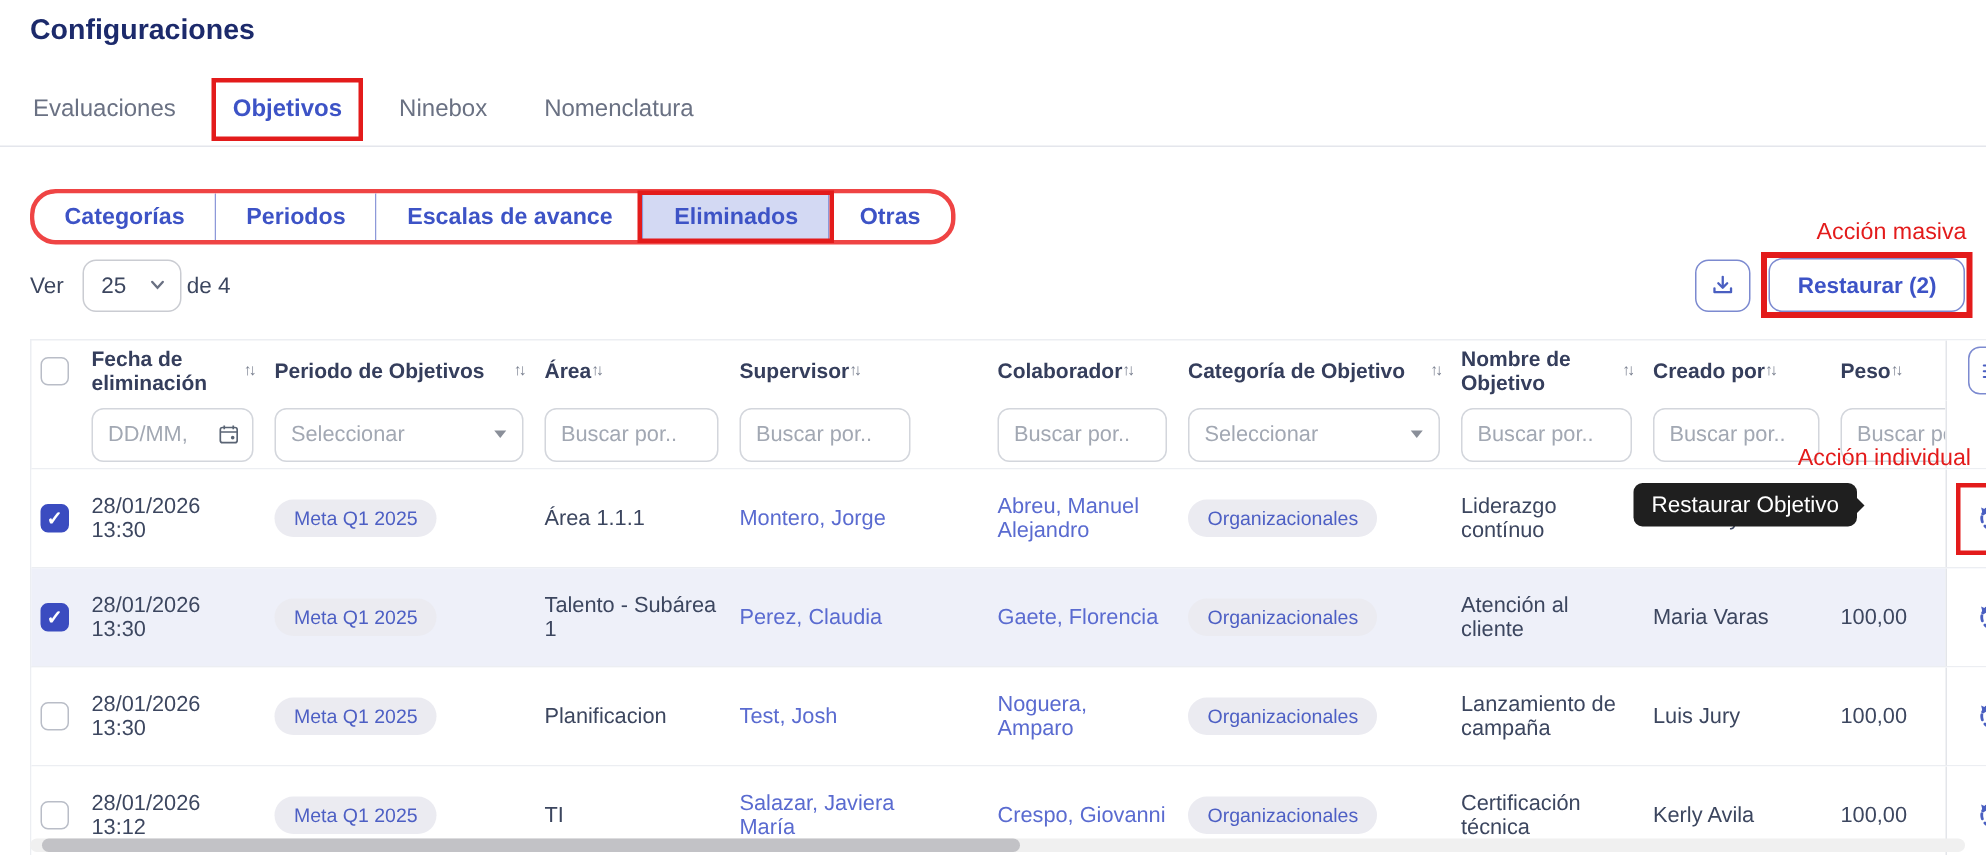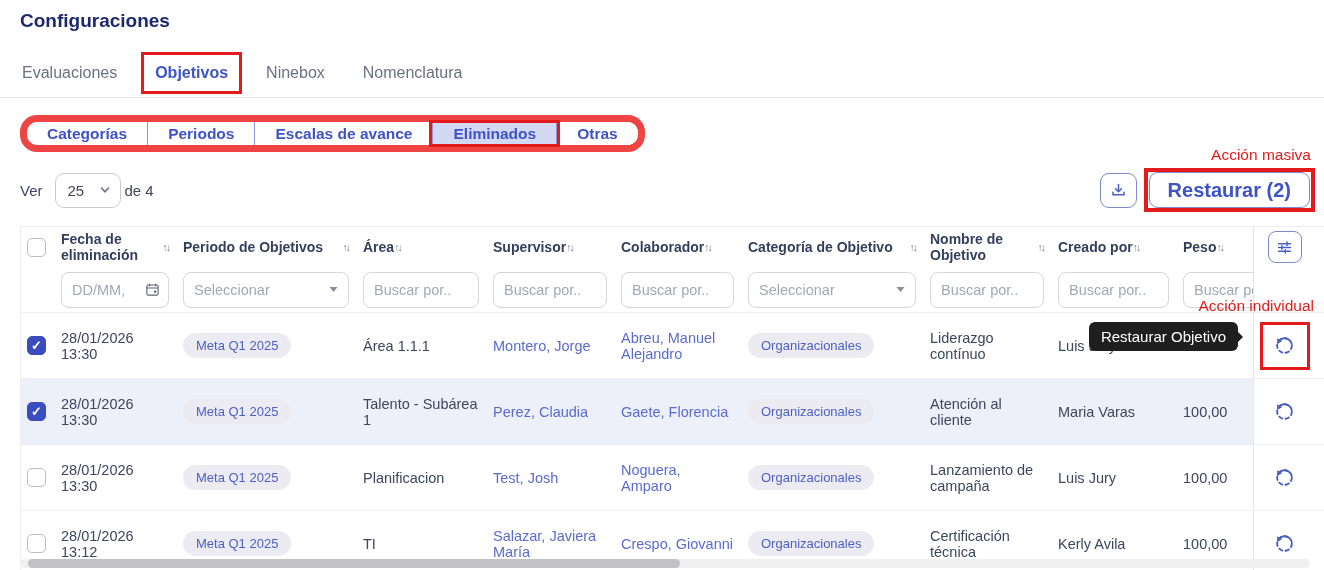--- a/index.html
+++ b/index.html
@@ -8,45 +8,45 @@
   .page { position:relative; width:1324px; height:570px; overflow:hidden; background:#fff; }
 
   
   .page-title { position:absolute; left:20px; top:10px; font-size:19px; font-weight:bold; color:#1c2a6b; }
   .tabs { position:absolute; left:20px; top:60px; display:flex; align-items:center; gap:34px; font-size:16px; color:#6a7183; }
   .tab { cursor:pointer; position:relative; padding:4px 2px; }
   .tab.active { color:#3d53c6; font-weight:bold; }
   .tabs-divider { position:absolute; left:0; top:97px; width:1324px; height:1px; background:#e4e6ec; }
 
   
-  .subtabs { position:absolute; left:20px; top:115px; display:flex; border:7px solid #ef4444; border-radius:17px; overflow:visible; height:37px; }
+  .subtabs { position:absolute; left:20px; top:126px; display:flex; border:3px solid #ef4444; border-radius:17px; overflow:visible; height:37px; }
   .pill { position:relative; display:flex; align-items:center; padding:0 20px; font-size:15.5px; font-weight:bold; color:#3d53c6; border-right:1px solid #8d99d9; cursor:pointer; background:#fff; }
   .pill:first-child { border-radius:16px 0 0 16px; }
   .pill:last-child { border-right:none; border-radius:0 16px 16px 0; }
   .pill.selected { background:#d3d9f3; }
 
   
   .toolbar { position:absolute; left:20px; top:172px; width:1290px; display:flex; justify-content:space-between; align-items:center; }
   .ver-group { display:flex; align-items:center; gap:4px; font-size:15px; color:#3c465f; }
   .ver-select { display:flex; align-items:center; justify-content:space-between; width:66px; height:35px; border:1px solid #caccd2; border-radius:9px; padding:0 10px 0 12px; cursor:pointer; color:#3c465f;margin-left:8px; }
   .chev { width:10px; height:10px; }
   .right-actions { display:flex; align-items:center; gap:12px; }
   .icon-btn { width:37px; height:35px; border:1px solid #7c8ad0; border-radius:9px; background:#fff; display:flex; align-items:center; justify-content:center; cursor:pointer; }
-  .restore-btn { position:relative; height:36px; padding:0 18px; border:1px solid #7c8ad0; border-radius:9px; background:#fff; color:#3d53c6; font-size:20px; font-weight:bold; cursor:pointer; font-family:"Liberation Sans",sans-serif; }
+  .restore-btn { position:relative; height:36px; padding:0 18px; border:1px solid #7c8ad0; border-radius:9px; background:#fff; color:#3d53c6; font-size:15px; font-weight:bold; cursor:pointer; font-family:"Liberation Sans",sans-serif; }
 
   
   .tbl { position:absolute; left:20px; top:226px; width:1304px; border-top:1px solid #eceef2; border-left:1px solid #eceef2; }
   .tr { display:flex; align-items:center; }
   .td, .th { flex:none; padding:4px 12px 4px 2px; }
   .c-check { width:38px; display:flex; justify-content:flex-start; padding-left:6px; }
   .c-fecha { width:122px; }
   .c-periodo { width:180px; }
   .c-area { width:130px; }
   .c-sup { width:128px; }
-  .c-colab { width:127px; }
+  .c-colab { width:127px;margin-left:44px; }
   .c-cat { width:182px; }
   .c-nombre { width:128px; }
   .c-creado { width:125px; }
   .c-peso { width:72px; overflow:hidden; }
   .c-action { width:72px; display:flex; align-items:center; justify-content:center; border-left:1px solid #e3e5ea; background:#fff; align-self:stretch; }
 
   .header-row { min-height:40px; font-size:14px; font-weight:bold; color:#353e5c; }
   .th { display:flex; align-items:center; gap:0; }
   .th.sb { justify-content:space-between; }
   .sort { font-size:10.5px; color:#7a8090; letter-spacing:-2px; font-weight:normal; white-space:nowrap; cursor:pointer; }

